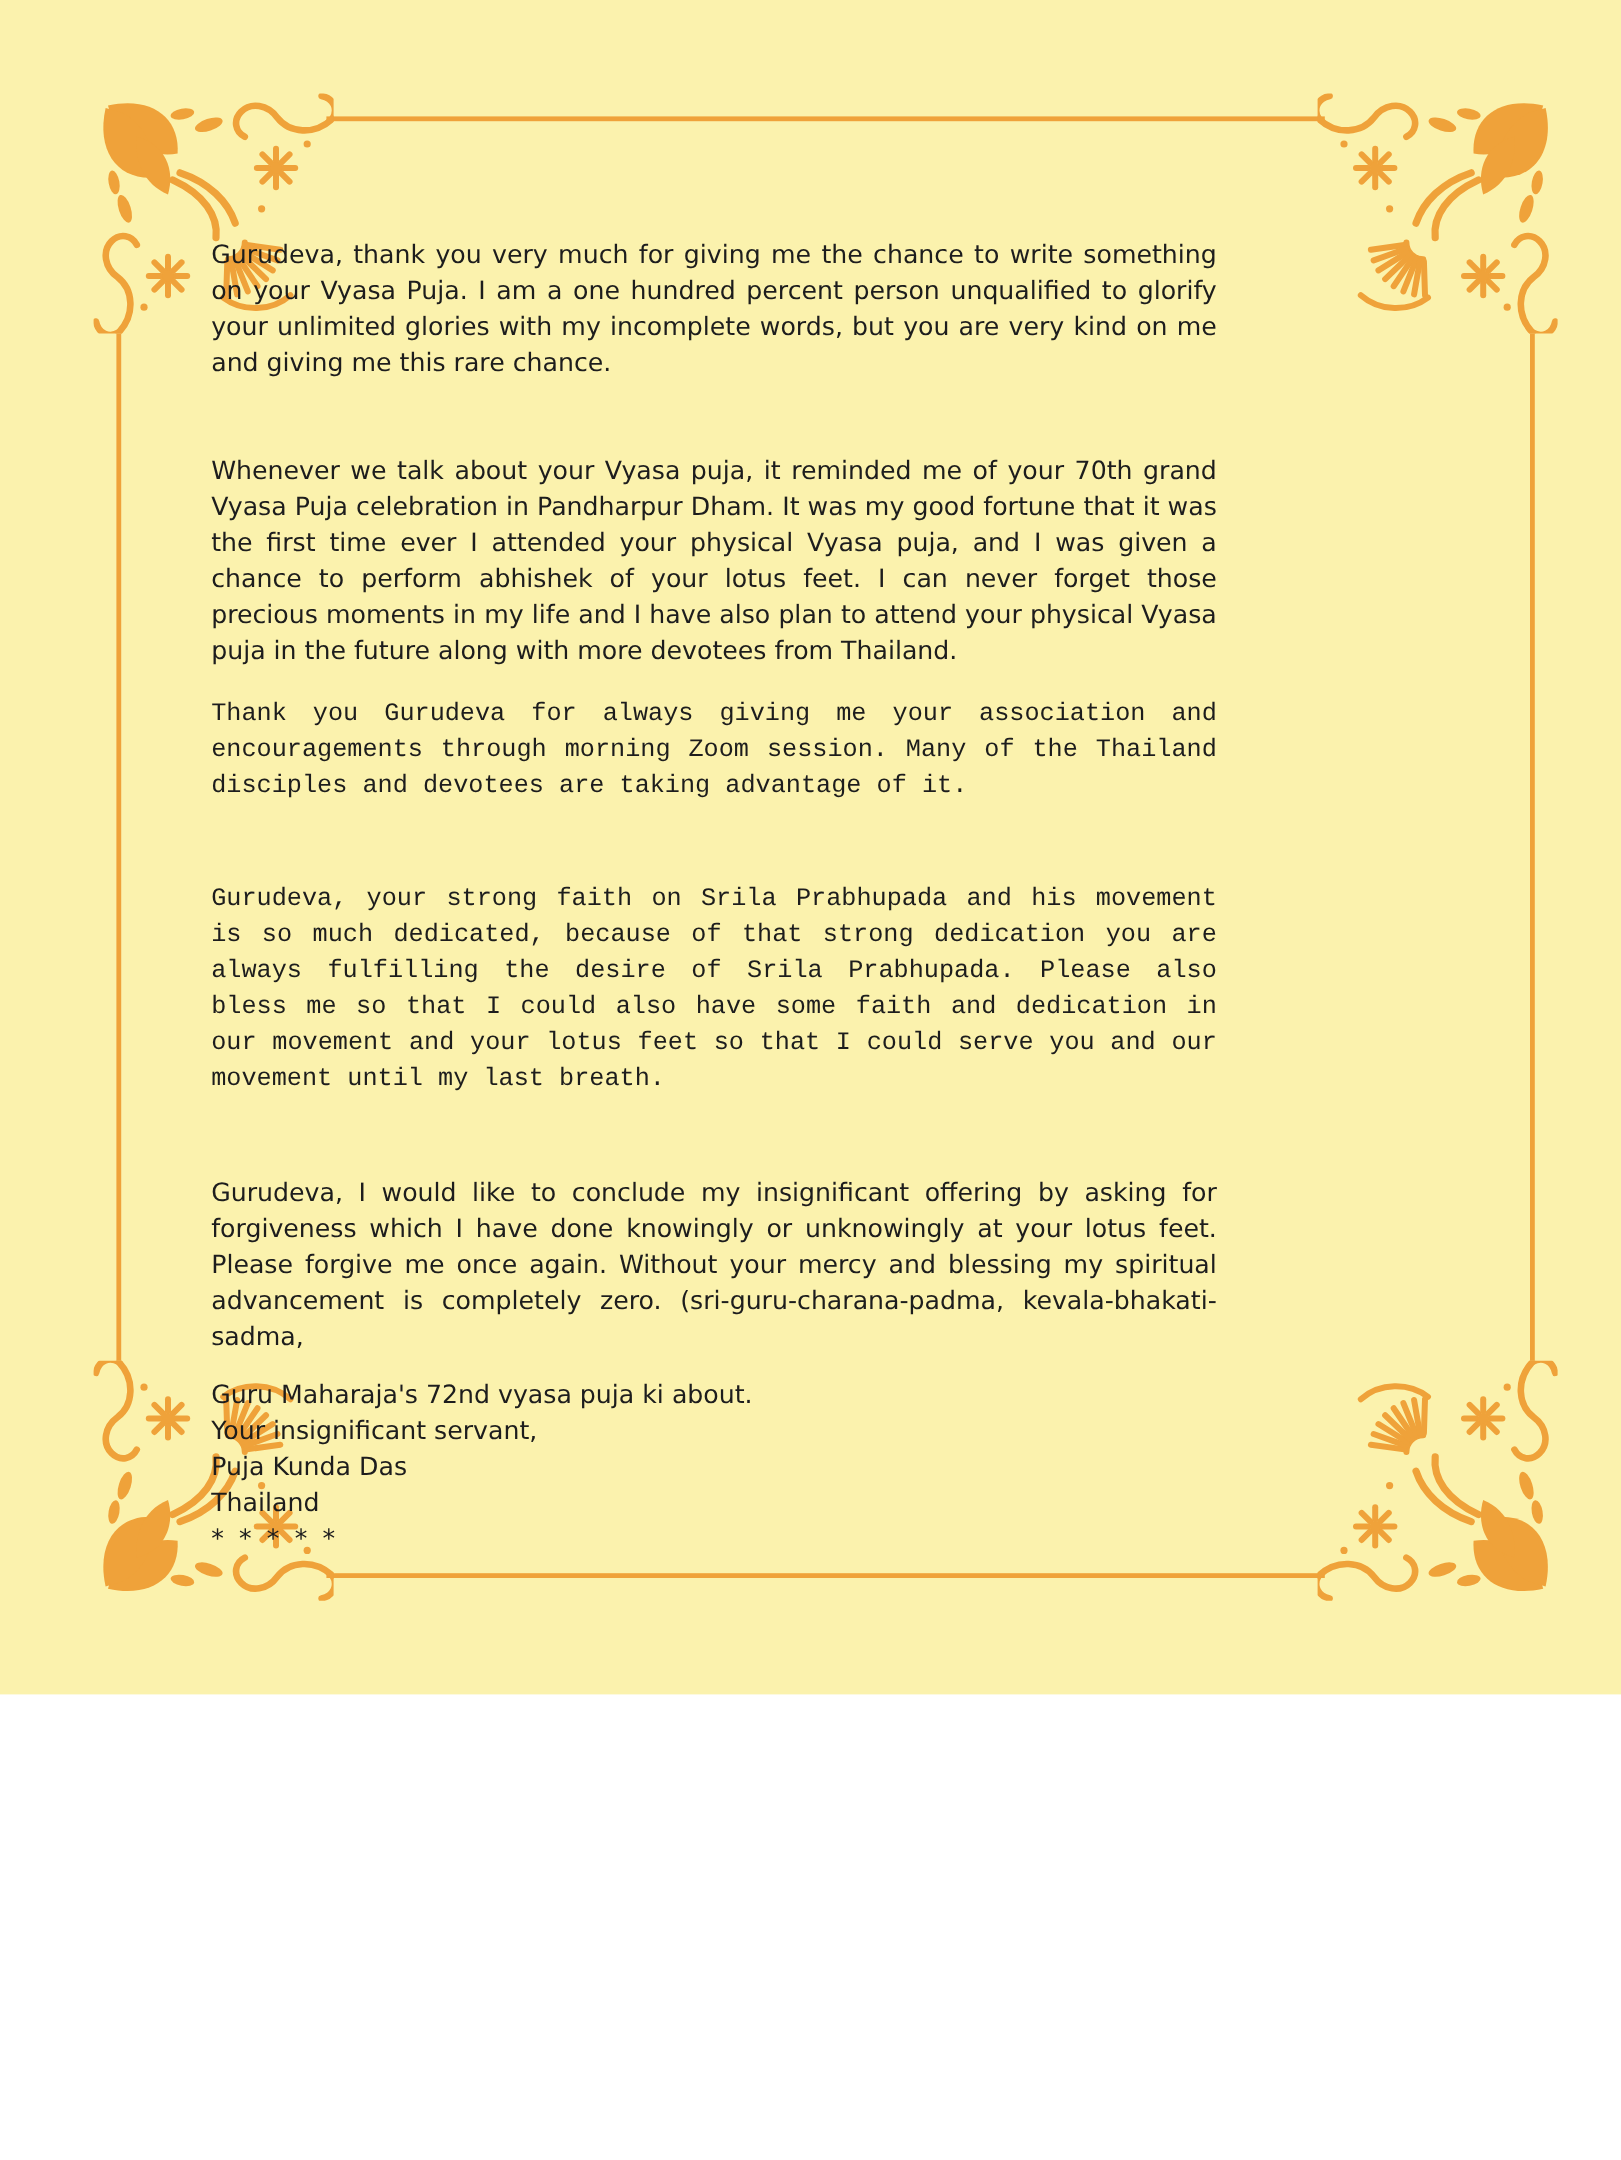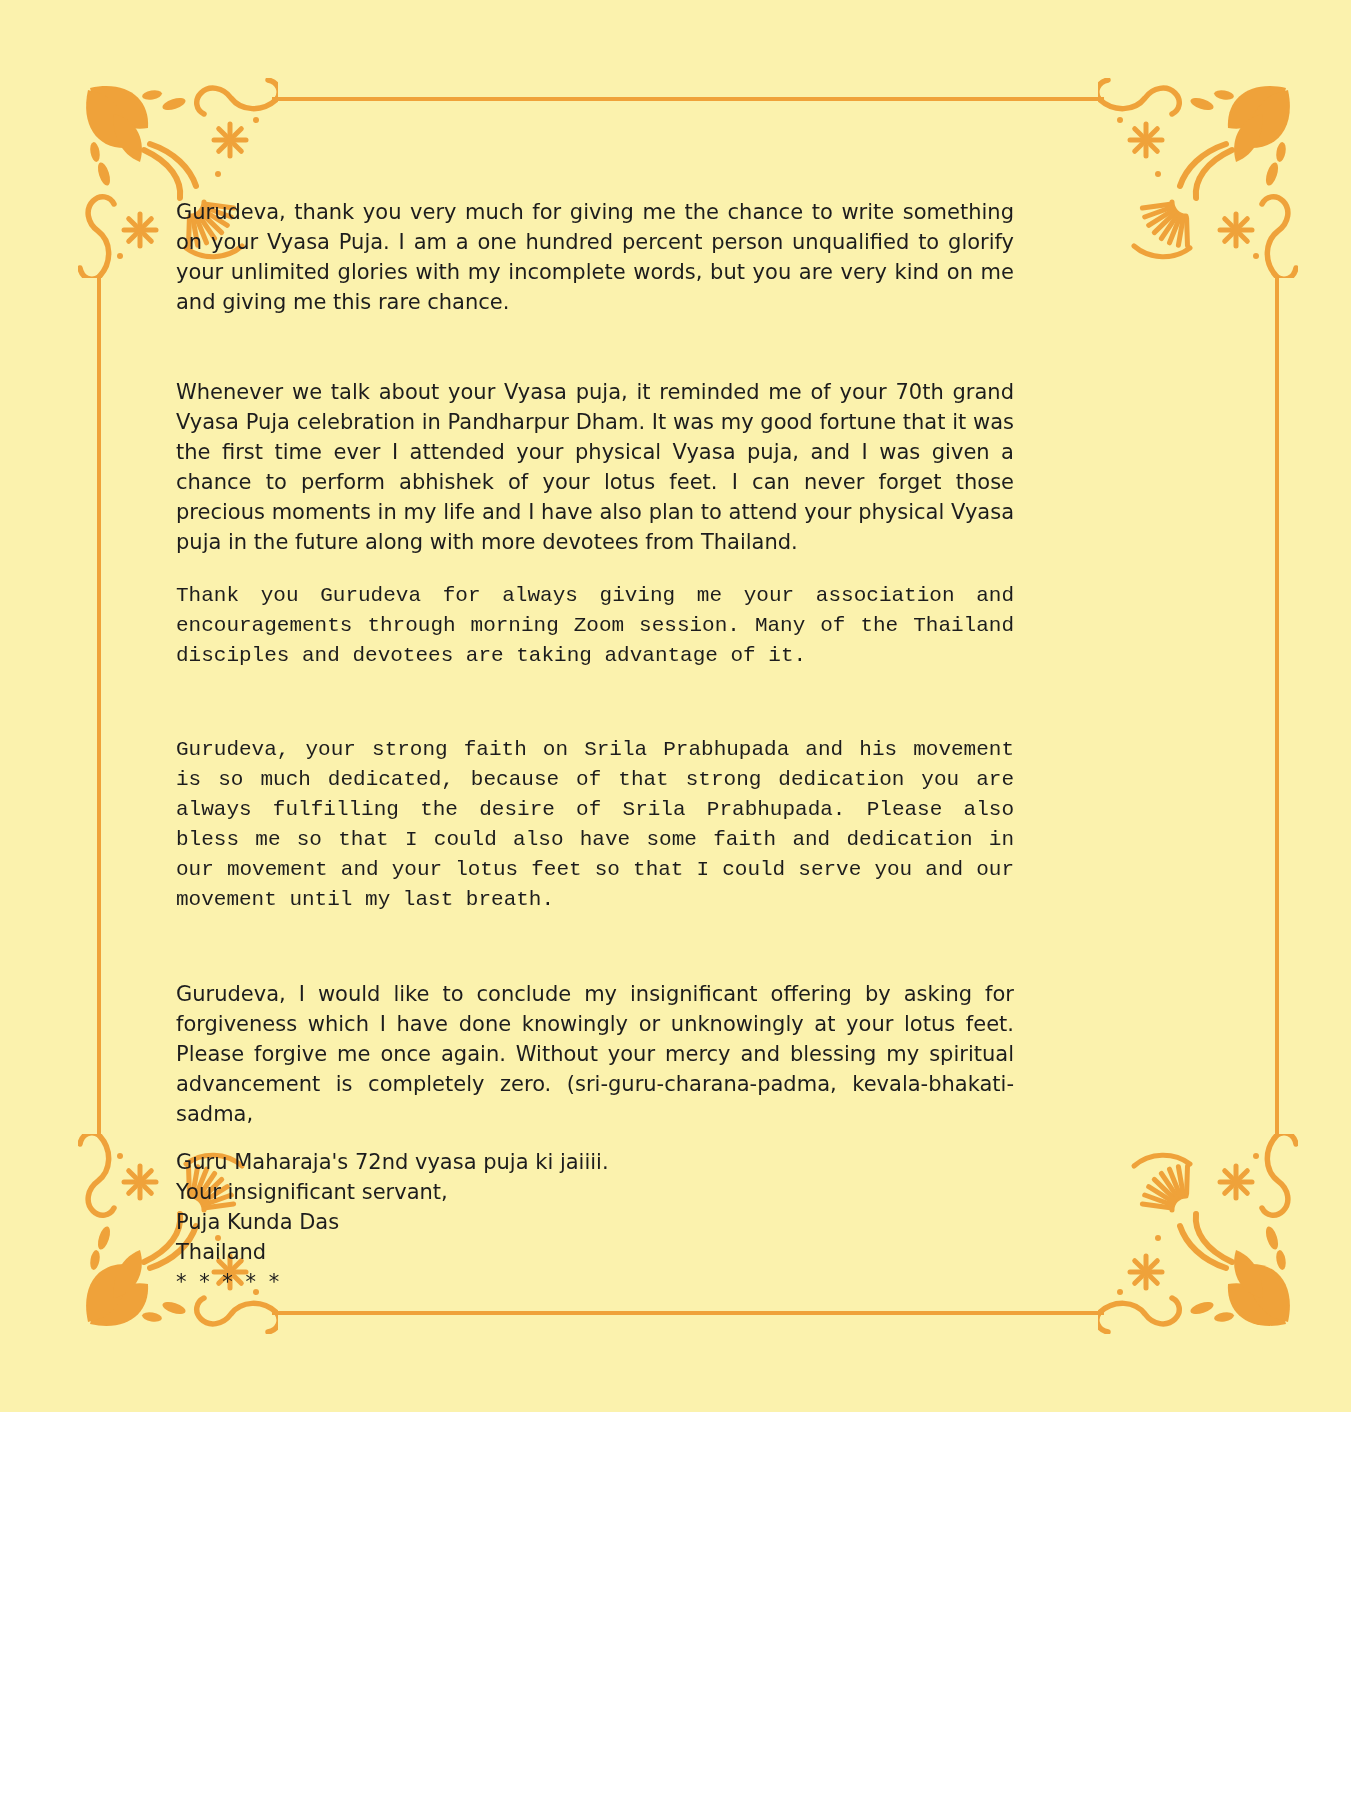--- a/index.html
+++ b/index.html
@@ -152,21 +152,21 @@
       <use href="#corner-motif"></use>
     </svg>
 
   <div class="content">
     <p class="p-gap-lg">Gurudeva, thank you very much for giving me the chance to write something on your Vyasa Puja. I am a one hundred percent person unqualified to glorify your unlimited glories with my incomplete words, but you are very kind on me and giving me this rare chance.</p>
     <p class="p-gap-md">Whenever we talk about your Vyasa puja, it reminded me of your 70th grand Vyasa Puja celebration in Pandharpur Dham. It was my good fortune that it was the first time ever I attended your physical Vyasa puja, and I was given a chance to perform abhishek of your lotus feet. I can never forget those precious moments in my life and I have also plan to attend your physical Vyasa puja in the future along with more devotees from Thailand.</p>
     <p class="p-gap-lg2">Thank you Gurudeva for always giving me your association and encouragements through morning Zoom session. Many of the Thailand disciples and devotees are taking advantage of it.</p>
     <p class="p-gap-lg2">Gurudeva, your strong faith on Srila Prabhupada and his movement is so much dedicated, because of that strong dedication you are always fulfilling the desire of Srila Prabhupada. Please also bless me so that I could also have some faith and dedication in our movement and your lotus feet so that I could serve you and our movement until my last breath.</p>
     <p class="p-gap-sm">Gurudeva, I would like to conclude my insignificant offering by asking for forgiveness which I have done knowingly or unknowingly at your lotus feet. Please forgive me once again. Without your mercy and blessing my spiritual advancement is completely zero. (sri-guru-charana-padma, kevala-bhakati-sadma,</p>
 
-    <p class="line gap58">Guru Maharaja's 72nd vyasa puja ki jaiiii.</p>
+    <p class="line gap58">Guru Maharaja's 72nd vyasa puja ki about.</p>
 
     <p class="line gap16">Your insignificant servant,</p>
     <p class="line gap16">Puja Kunda Das</p>
     <p class="line gap8">Thailand</p>
 
     <p class="stars">* * * * *</p>
   </div>
 
   <div class="next-block">
     <p class="gap">Hare Krishna Dear Guru Maharaja,</p>

